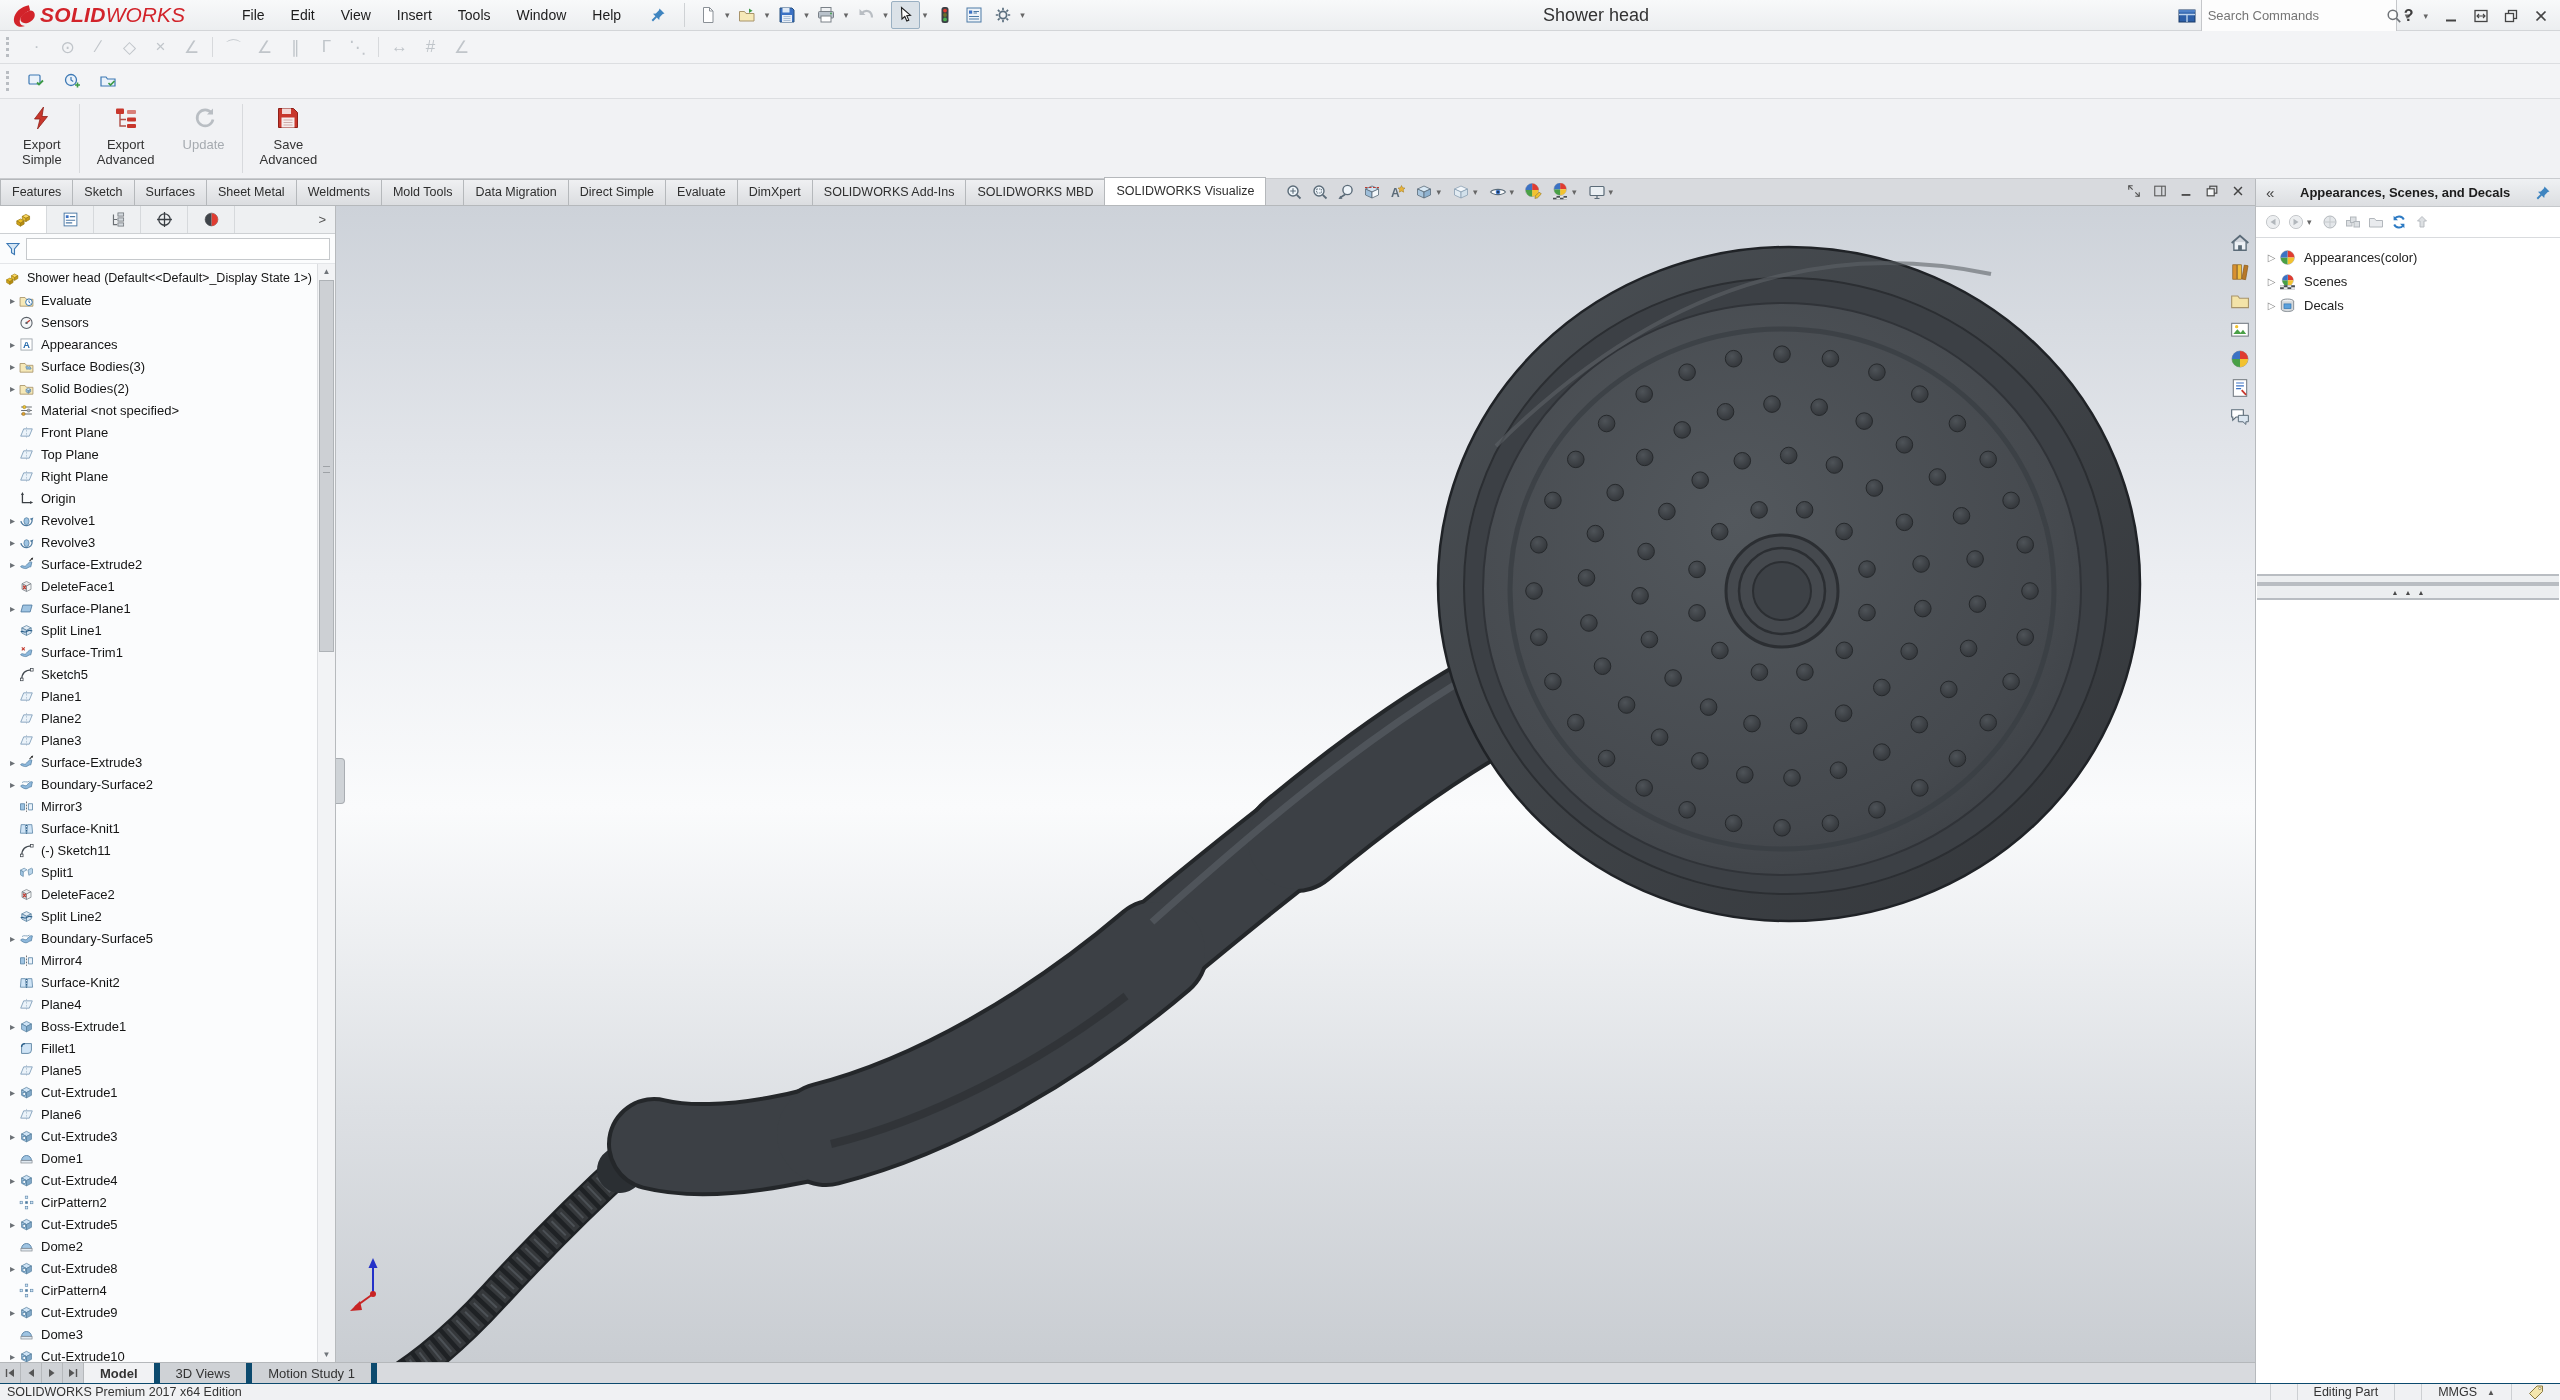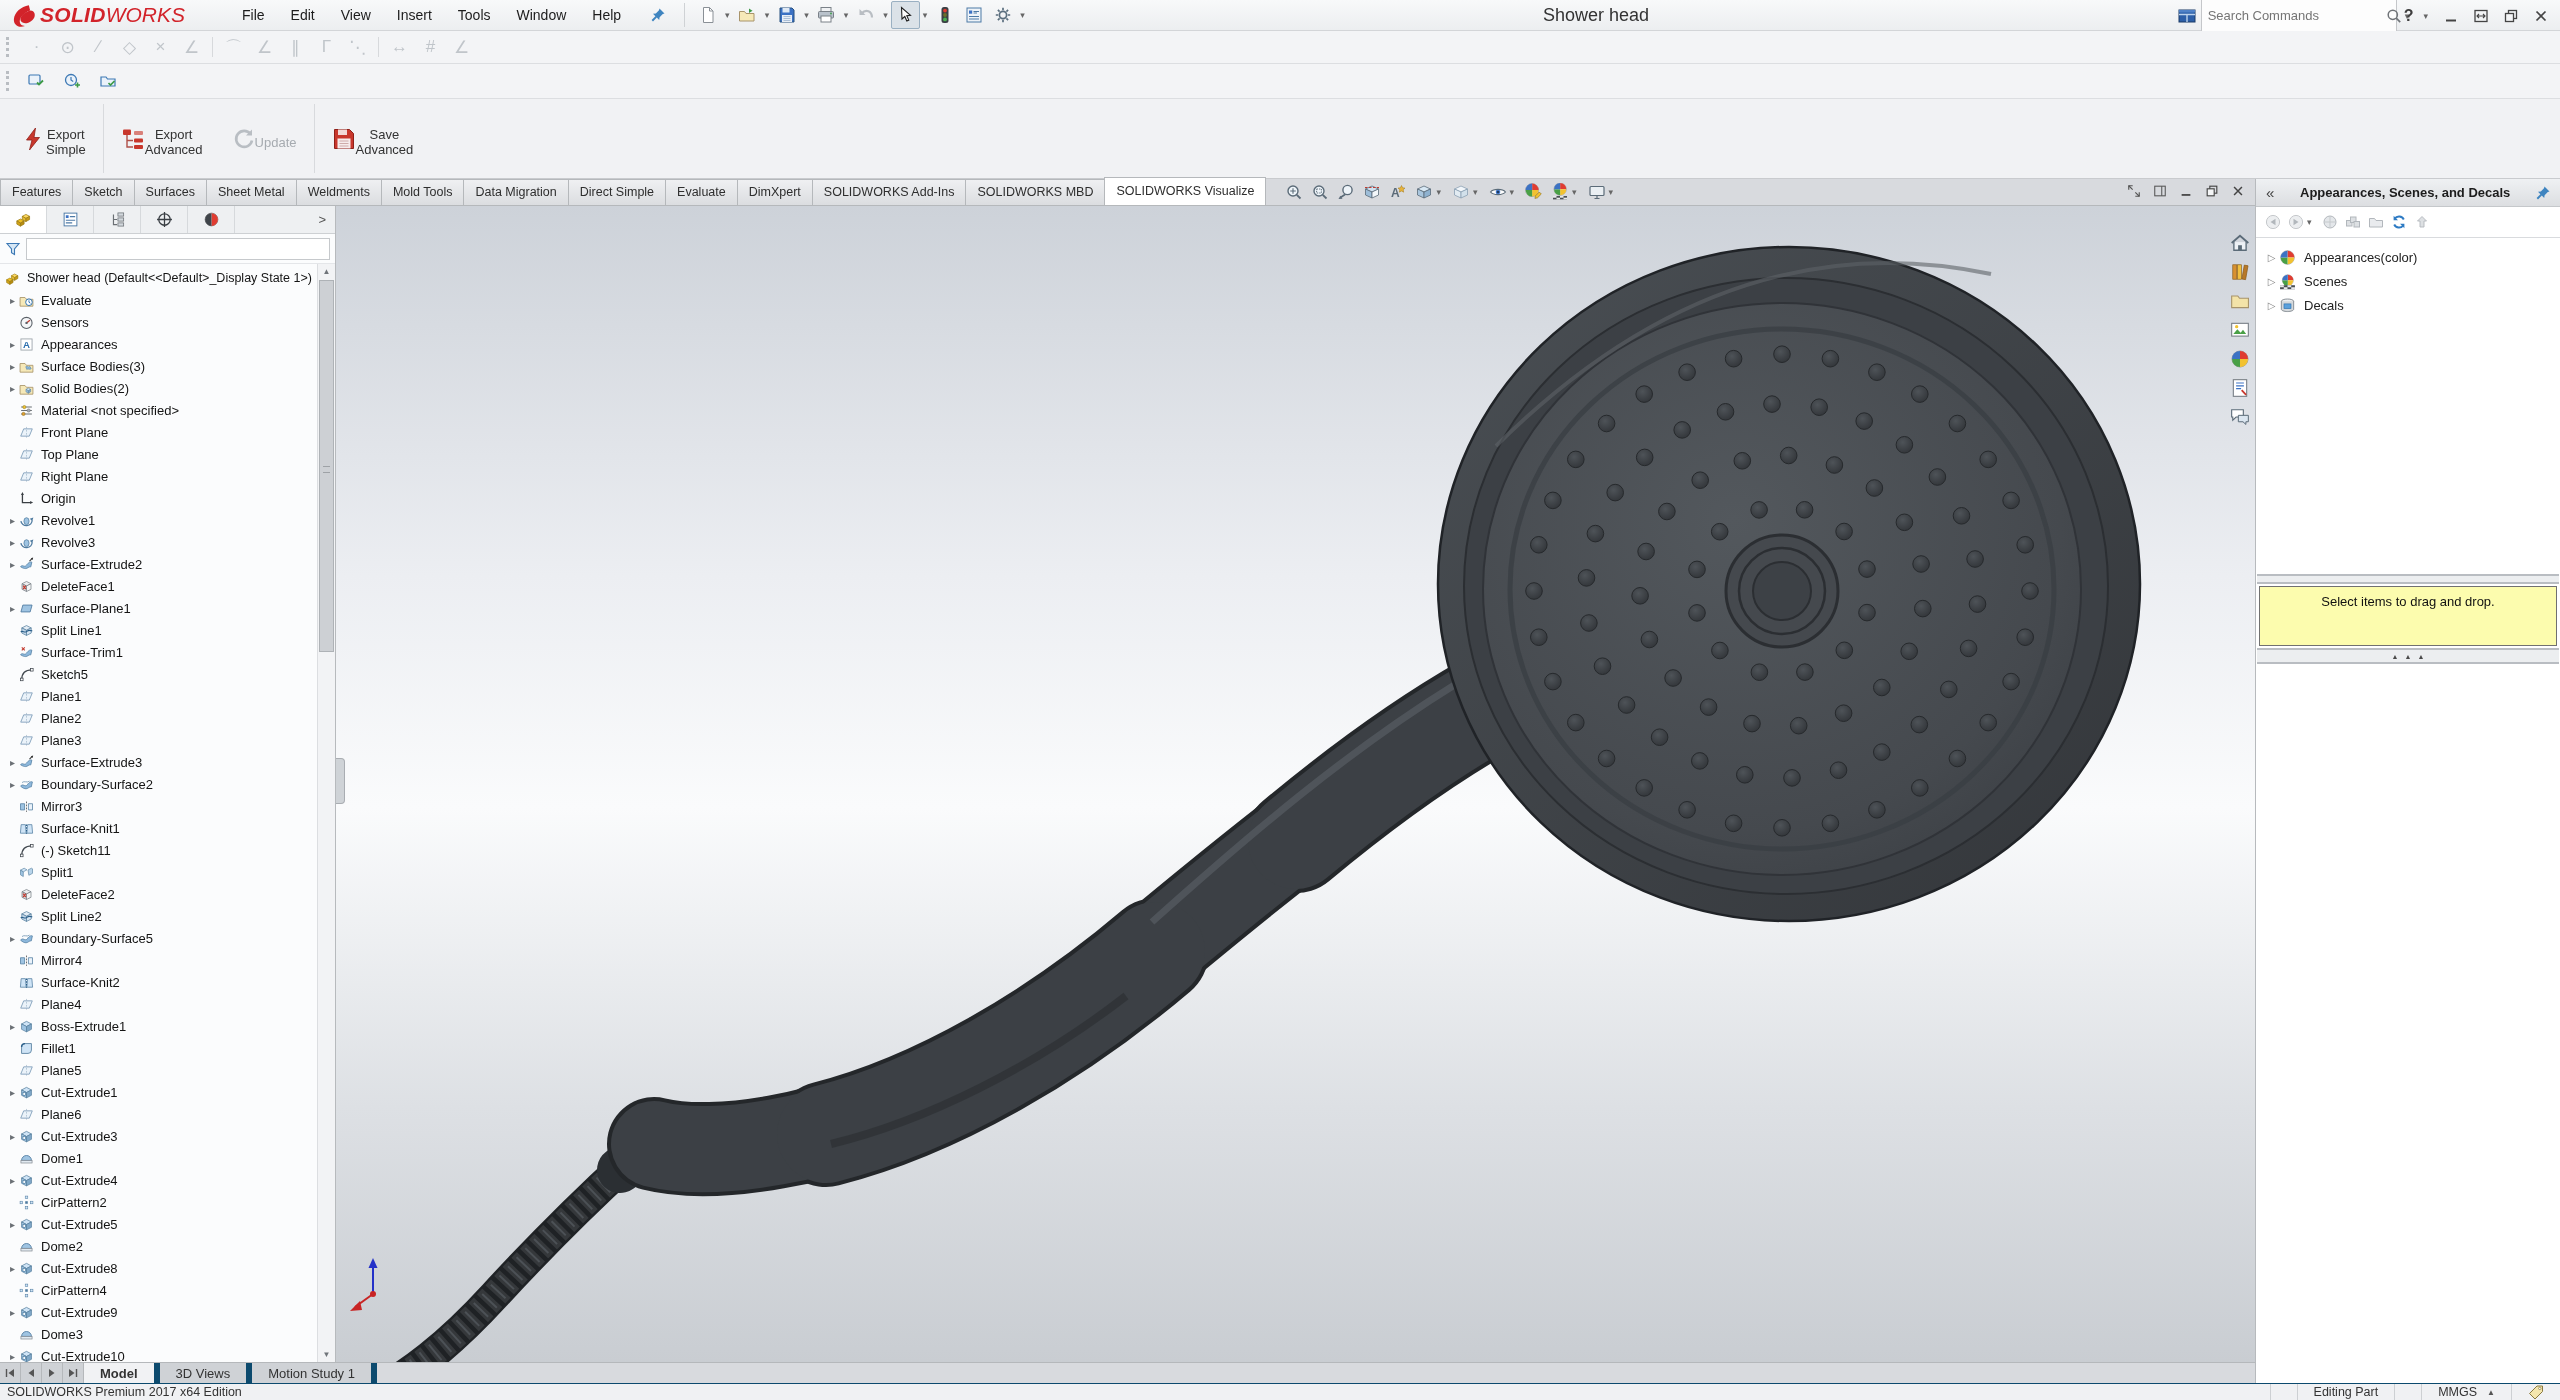--- a/index.html
+++ b/index.html
@@ -36,21 +36,21 @@
   #row3{position:absolute;left:0;top:64px;width:2560px;height:35px;background:#f3f4f6;
         border-bottom:1px solid #dcdee1;display:flex;align-items:center;box-sizing:border-box}
   .grip{border-left:3px dotted #b9bdc2;height:20px;margin:0 12px 0 6px}
   .sk{width:31px;height:24px;font-size:17px;color:#c0c5ca;display:flex;align-items:center;justify-content:center}
   .vsep2{width:1px;height:20px;background:#d7d9dc;margin:0 5px}
   .util{width:30px;height:26px;display:flex;align-items:center;justify-content:center;margin-right:6px}
 
   
   #cmdmgr{position:absolute;left:0;top:99px;width:2560px;height:80px;background:#f1f2f4;
           border-bottom:1px solid #c9cbce;display:flex;align-items:stretch;padding-left:8px;box-sizing:border-box}
-  .cm-btn{display:flex;flex-direction:row;align-items:center;padding:7px 14px 0;font-size:13px;
+  .cm-btn{display:flex;flex-direction:column;align-items:center;padding:7px 14px 0;font-size:13px;
           color:#333;line-height:15px;text-align:center}
   .cm-btn .cicon{height:27px;margin-bottom:4px}
   .cm-btn.disabled{color:#a6abb0}
   .cm-sep{width:1px;background:#d8dadd;margin:5px 3px}
 
   
   #tabrow{position:absolute;left:0;top:179px;width:2255px;height:27px;background:#d8dade;
           border-bottom:1px solid #b5b8bb;display:flex;align-items:flex-end;box-sizing:border-box}
   .rtab{height:25px;line-height:25px;padding:0 11px;font-size:12.5px;color:#2e2e2e;white-space:nowrap;
         background:linear-gradient(#eff0f2,#dbdde0);border:1px solid #b5b8bb;border-bottom:none;margin-right:-1px}
@@ -1450,23 +1450,20 @@
               <ellipse cx="8" cy="4" rx="5.8" ry="2.1" fill="#eceef0" stroke="#7a8188" stroke-width=".8"></ellipse>
               <path d="M2.2 4v7.5c0 1.2 2.6 2.2 5.8 2.2s5.8-1 5.8-2.2V4" fill="#d4d8db" stroke="#7a8188" stroke-width=".8"></path>
               <rect x="4.7" y="6.5" width="6.6" height="4.4" fill="#5aa0dc" stroke="#2c6fae" stroke-width=".6"></rect>
             </svg>
           </span>
           <span>Decals</span>
         </div>
       </div>
     <div id="tp-fill"></div>
     <div class="tp-split"></div>
-    <div id="tp-hint">
-      <span>Select items to drag and drop.</span>
-    </div>
     <div class="tp-grab">
       <span>▲</span>
         <span>▲</span>
         <span>▲</span>
     </div>
     <div id="tp-rest"></div>
   </div>
 
   <div id="bottombar">
     <div id="navbtns" style="display:flex">

